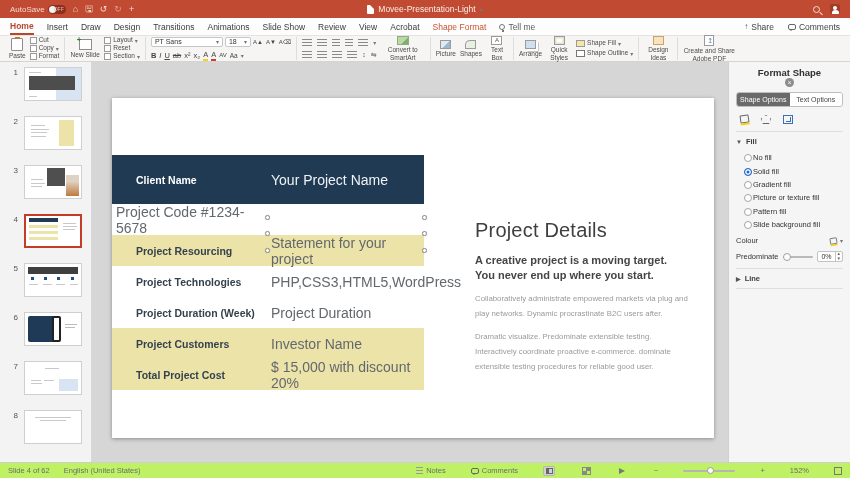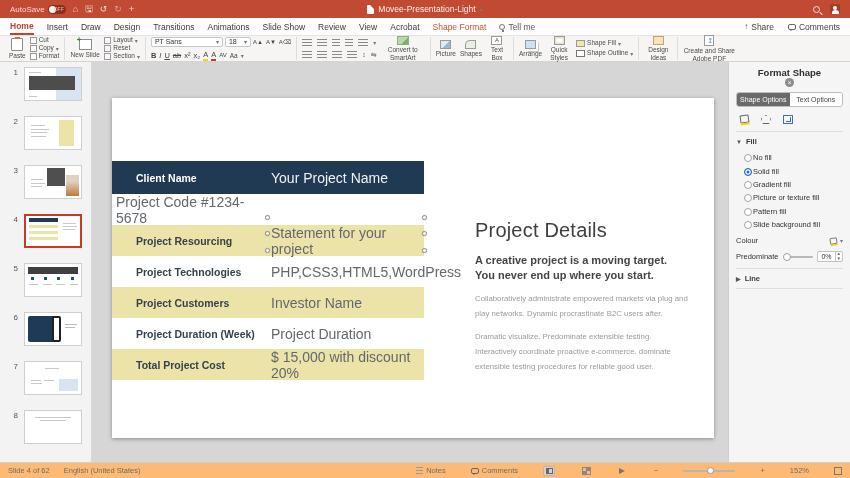--- a/index.html
+++ b/index.html
@@ -104,21 +104,21 @@
   .t5-sq { position:absolute; width:3px; height:3px; background:#20508c; top:42%; }
   .t6-navy { position:absolute; left:5%; top:8%; width:58%; height:84%; background:#1e3a56; border-radius:2px; }
   .t6-phone { position:absolute; left:48%; top:10%; width:16%; height:80%; background:#fff; border:2px solid #222; border-radius:2px; }
   .t7-blue { position:absolute; right:6%; bottom:10%; width:34%; height:36%; background:#d8e4f1; }
 
   
   .canvas-wrap { flex:1; position:relative; background:#d6d6d6; }
   .slide { position:absolute; left:20px; top:36px; width:602px; height:340px; background:#fff; box-shadow:0 1px 4px rgba(0,0,0,.35); }
   .ptable { position:absolute; left:0; top:57px; width:312px; }
   .prow { display:flex; height:31px; align-items:center; }
-  .prow.header { height:33px; background:#203a54;margin-top:6px; }
+  .prow.header { height:49px; background:#203a54; }
   .prow .lbl { width:155px; padding-left:24px; font-weight:bold; font-size:10.5px; color:#35424d; }
   .prow .val { width:157px; padding-left:4px; font-size:14px; color:#63686d; }
   .prow.header .lbl { color:#fff; }
   .prow.header .val { color:#eef2f6; font-weight:normal; }
   .prow.yellow { background:#ece3a9; }
   .details { position:absolute; left:363px; top:100px; width:214px;margin-top:21px; }
   .d-title { font-size:20px; color:#3f3f3f; letter-spacing:.2px; }
   .d-lead { margin-top:11px; font-size:11px; font-weight:bold; color:#454545; line-height:1.35; }
   .d-para { margin-top:9px; font-size:7.8px; color:#9a9a9a; line-height:1.9; }
   .handle { position:absolute; width:5px; height:5px; border-radius:50%; background:#fff; border:1px solid #949494; box-shadow:0 0 1px rgba(0,0,0,.3); }
@@ -146,21 +146,21 @@
   .color-btn { display:flex; align-items:center; gap:2px; }
   .slider-row { display:flex; align-items:center; gap:4px; padding:4px 0 6px; border-bottom:1px solid #dedede; }
   .slider-track { flex:1; height:2px; background:#b9b9b9; border-radius:1px; position:relative; }
   .slider-thumb { position:absolute; left:0; top:-3px; width:8px; height:8px; border-radius:50%; background:#fdfdfd; border:1px solid #a0a0a0; }
   .spinbox { display:flex; align-items:center; border:1px solid #c3c3c3; background:#fff; border-radius:2px; height:11px; }
   .spinbox .sval { padding:0 3px; font-size:7px; }
   .stepper { display:flex; flex-direction:column; border-left:1px solid #c3c3c3; font-size:4.5px; line-height:1; color:#666; padding:0 1px; }
   .line-head { border-bottom:1px solid #dedede; }
 
   
-  .statusbar { height:16px; background:#fdba74; border-top:1px solid #cfcfcf; display:flex; align-items:center; font-size:7.5px; color:#6c6c6c; padding:0 8px; flex:none; }
+  .statusbar { height:16px; background:#bef264; border-top:1px solid #cfcfcf; display:flex; align-items:center; font-size:7.5px; color:#6c6c6c; padding:0 8px; flex:none; }
   .sb-left { display:flex; gap:14px; }
   .sb-right { margin-left:auto; display:flex; align-items:center; gap:25px; }
   .sb-item { display:flex; align-items:center; gap:3px; }
   .notes-ic { width:7px; height:7px; background:repeating-linear-gradient(#9a9a9a 0 1px, transparent 1px 3px); }
   .view-ic { width:12px; height:10px; display:flex; align-items:center; justify-content:center; border-radius:2px; }
   .view-ic.sel { background:#d2d2d2; border:1px solid #b5b5b5; }
   .vi-normal { width:7px; height:6px; border:1px solid #666; border-left-width:3px; }
   .vi-grid { width:7px; height:6px; background:conic-gradient(#888 0 25%, transparent 0 50%, #888 0 75%, transparent 0); outline:1px solid #888; }
   .vi-play { width:0; height:0; border:3.5px solid transparent; border-left:6px solid #777; }
   .zoom-track { width:52px; height:2px; background:#b5b5b5; position:relative; border-radius:1px; }
@@ -483,27 +483,27 @@
             <span class="val">Project Code #1234-5678</span>
           </div>
           <div class="prow yellow">
             <span class="lbl">Project Resourcing</span>
             <span class="val">Statement for your project</span>
           </div>
           <div class="prow">
             <span class="lbl">Project Technologies</span>
             <span class="val">PHP,CSS3,HTML5,WordPress</span>
           </div>
+          <div class="prow">
+            <span class="lbl">Project Duration (Week)</span>
+            <span class="val">Project Duration</span>
+          </div>
           <div class="prow yellow">
             <span class="lbl">Project Customers</span>
             <span class="val">Investor Name</span>
-          </div>
-          <div class="prow">
-            <span class="lbl">Project Duration (Week)</span>
-            <span class="val">Project Duration</span>
           </div>
           <div class="prow yellow">
             <span class="lbl">Total Project Cost</span>
             <span class="val">$ 15,000 with discount 20%</span>
           </div>
         </div>
 
         <span class="handle" style="left:152.5px;top:116.5px"></span>
         <span class="handle" style="left:309.5px;top:116.5px"></span>
         <span class="handle" style="left:152.5px;top:149.5px"></span>

